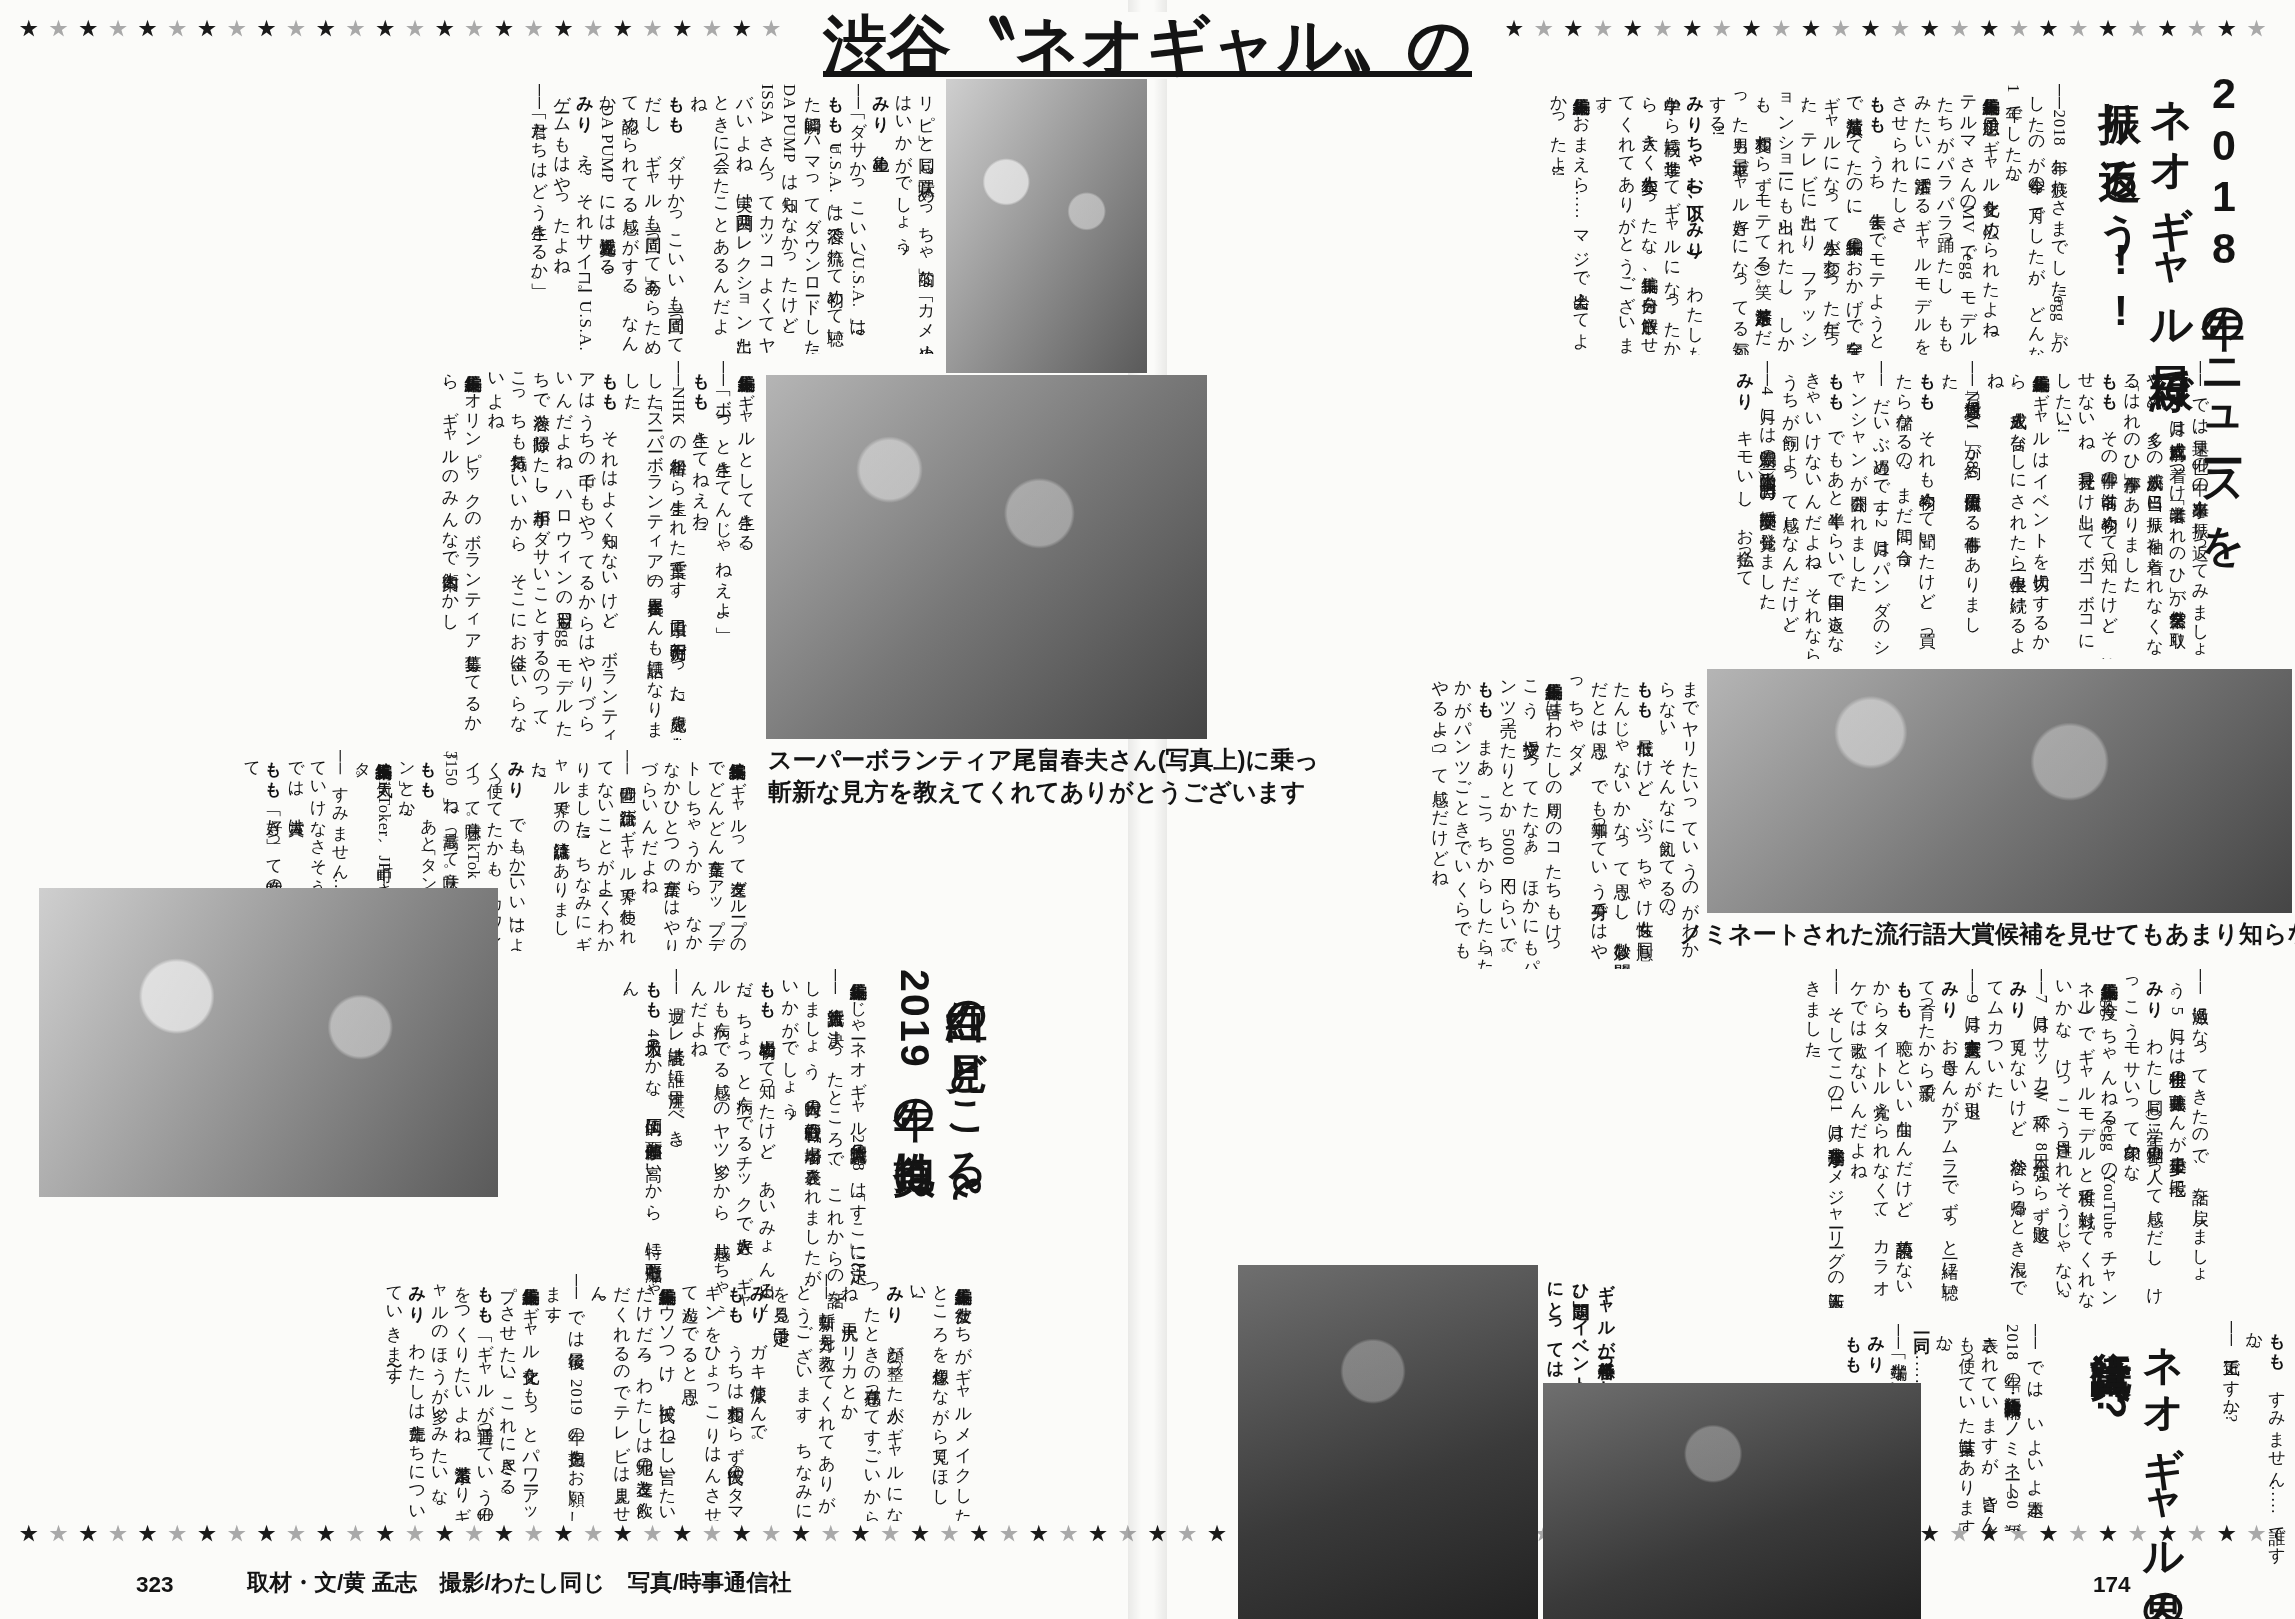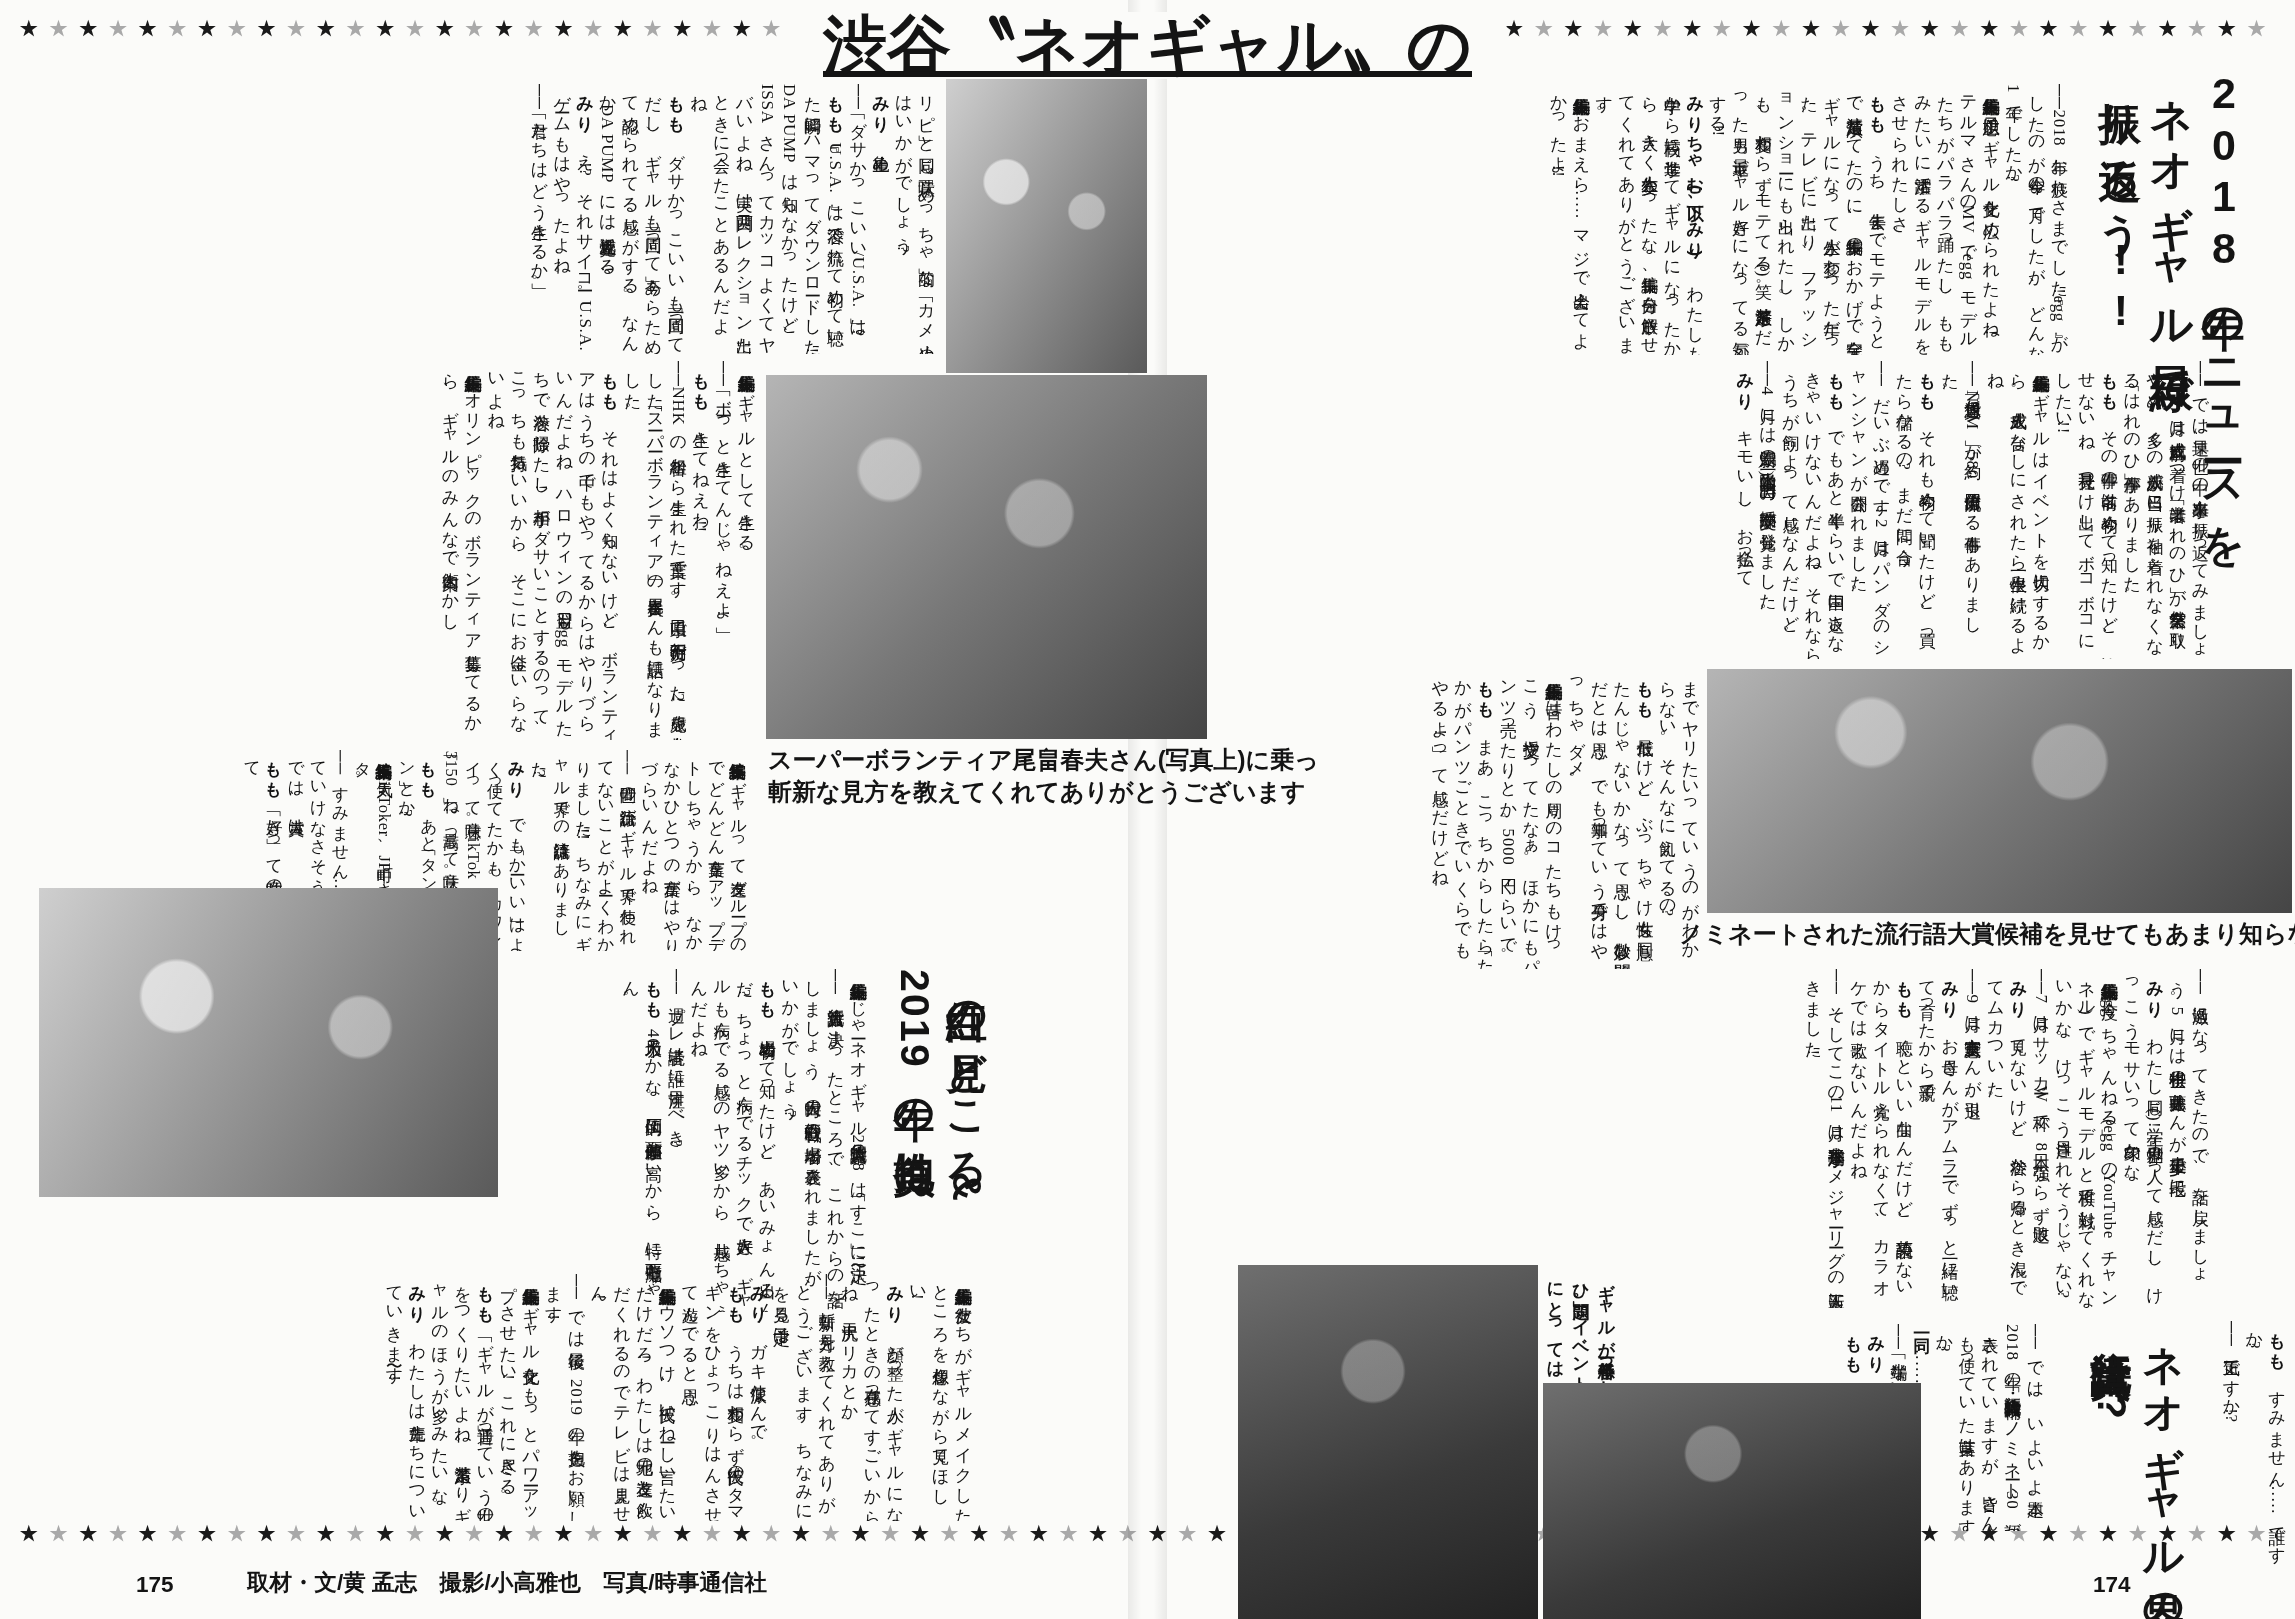--- a/index.html
+++ b/index.html
@@ -216,17 +216,17 @@
       <p><span class="txt">──斬新な見方を教えてくれてありがとうございます。ちなみに紅白を見る予定は?</span></p>
       <p><span class="spk">みり</span><span class="txt">ガキ使派なんで。</span></p>
       <p><span class="spk">もも</span><span class="txt">うちは相変わらず彼氏のタマキンをひょっこりはんさせて遊んでると思う。</span></p>
       <p><span class="spk">編集長</span><span class="txt">ウソつけ、彼氏いねーし言いたいだけだろ! わたしは地元の友達と飲んだくれるのでテレビは見ません!</span></p>
       <p><span class="txt">──では最後に、2019年の抱負をお願いします!</span></p>
       <p><span class="spk">編集長</span><span class="txt">ギャル文化をもっとパワーアップさせたい! これに尽きる。</span></p>
       <p><span class="spk">もも</span><span class="txt">「ギャルが普通」っていう世の中をつくりたいよね。清楚系よりギャルのほうが多いみたいな。</span></p>
       <p><span class="spk">みり</span><span class="txt">わたしは先輩たちについていきま〜す!</span></p>
     </div>
 
-  <div class="footer-item" style="left:136px;bottom:21px;">175</div>
-  <div class="footer-item" style="left:247px;bottom:21px;">取材・文/黄 孟志　撮影/小高雅也　写真/時事通信社</div>
+  <div class="footer-item" style="left:136px;bottom:21px;">323</div>
+  <div class="footer-item" style="left:247px;bottom:21px;">取材・文/黄 孟志　撮影/わたし同じ　写真/時事通信社</div>
 
 </div>
 
 
 </body></html>

